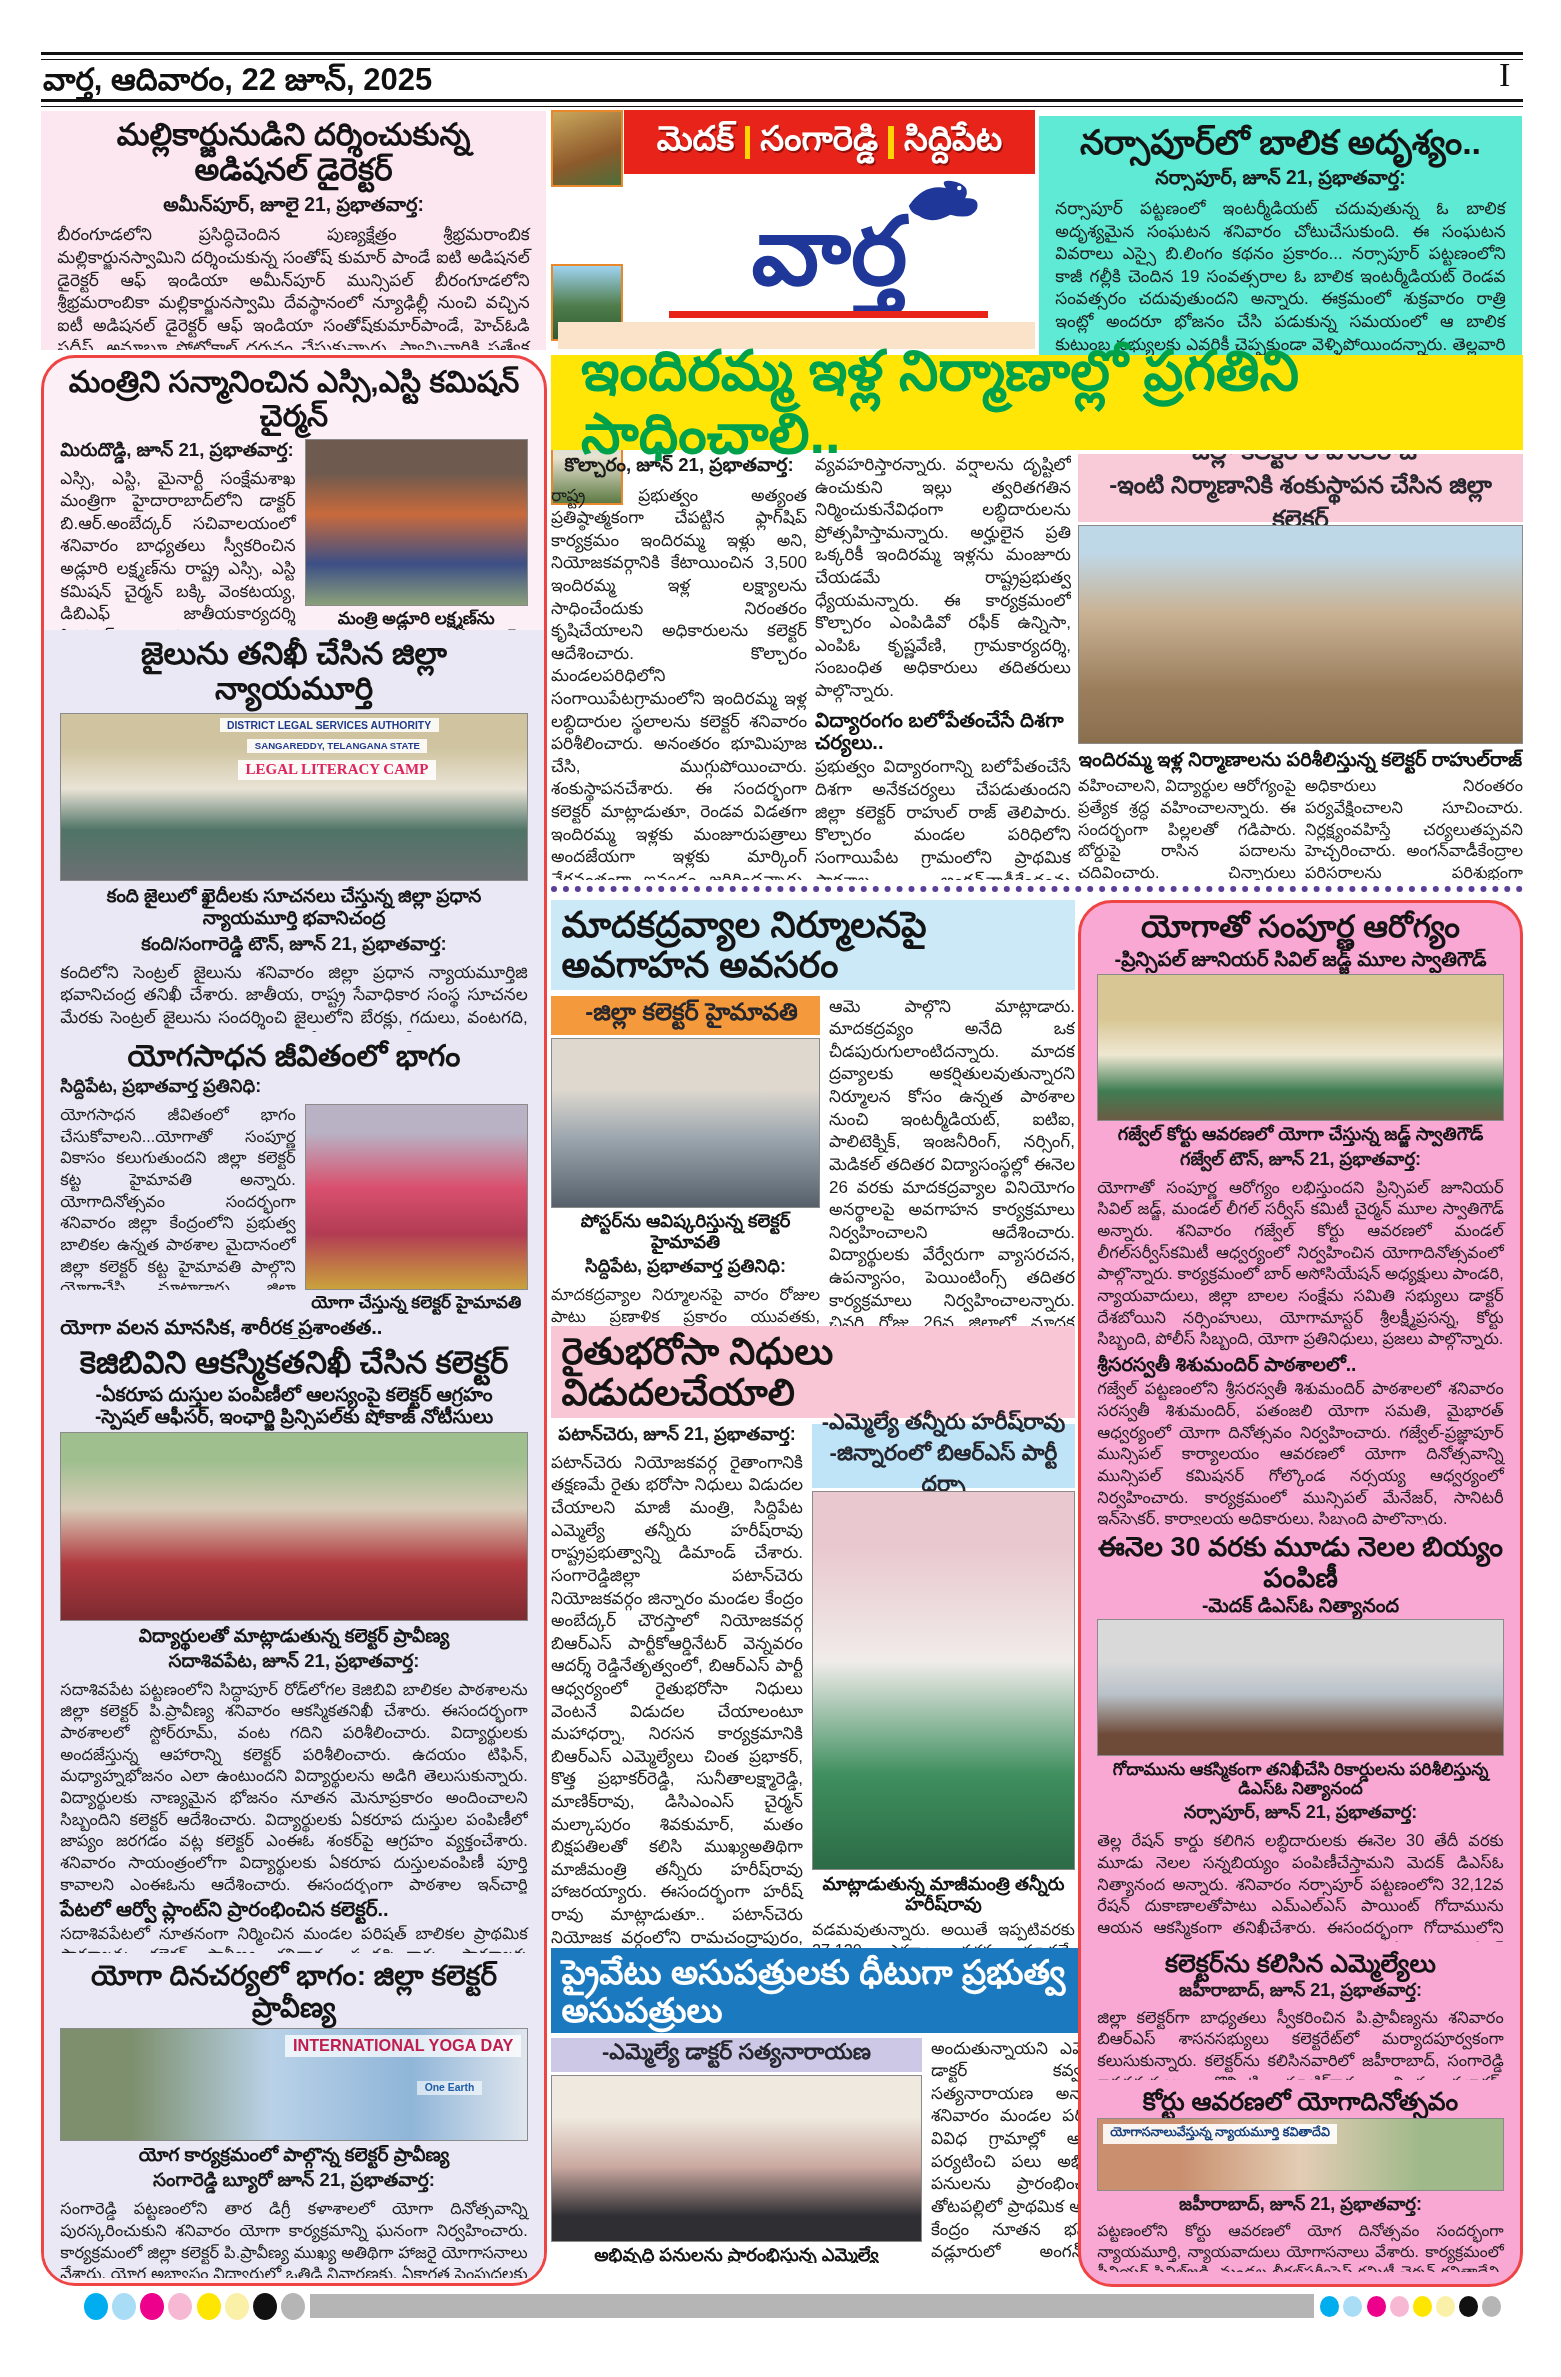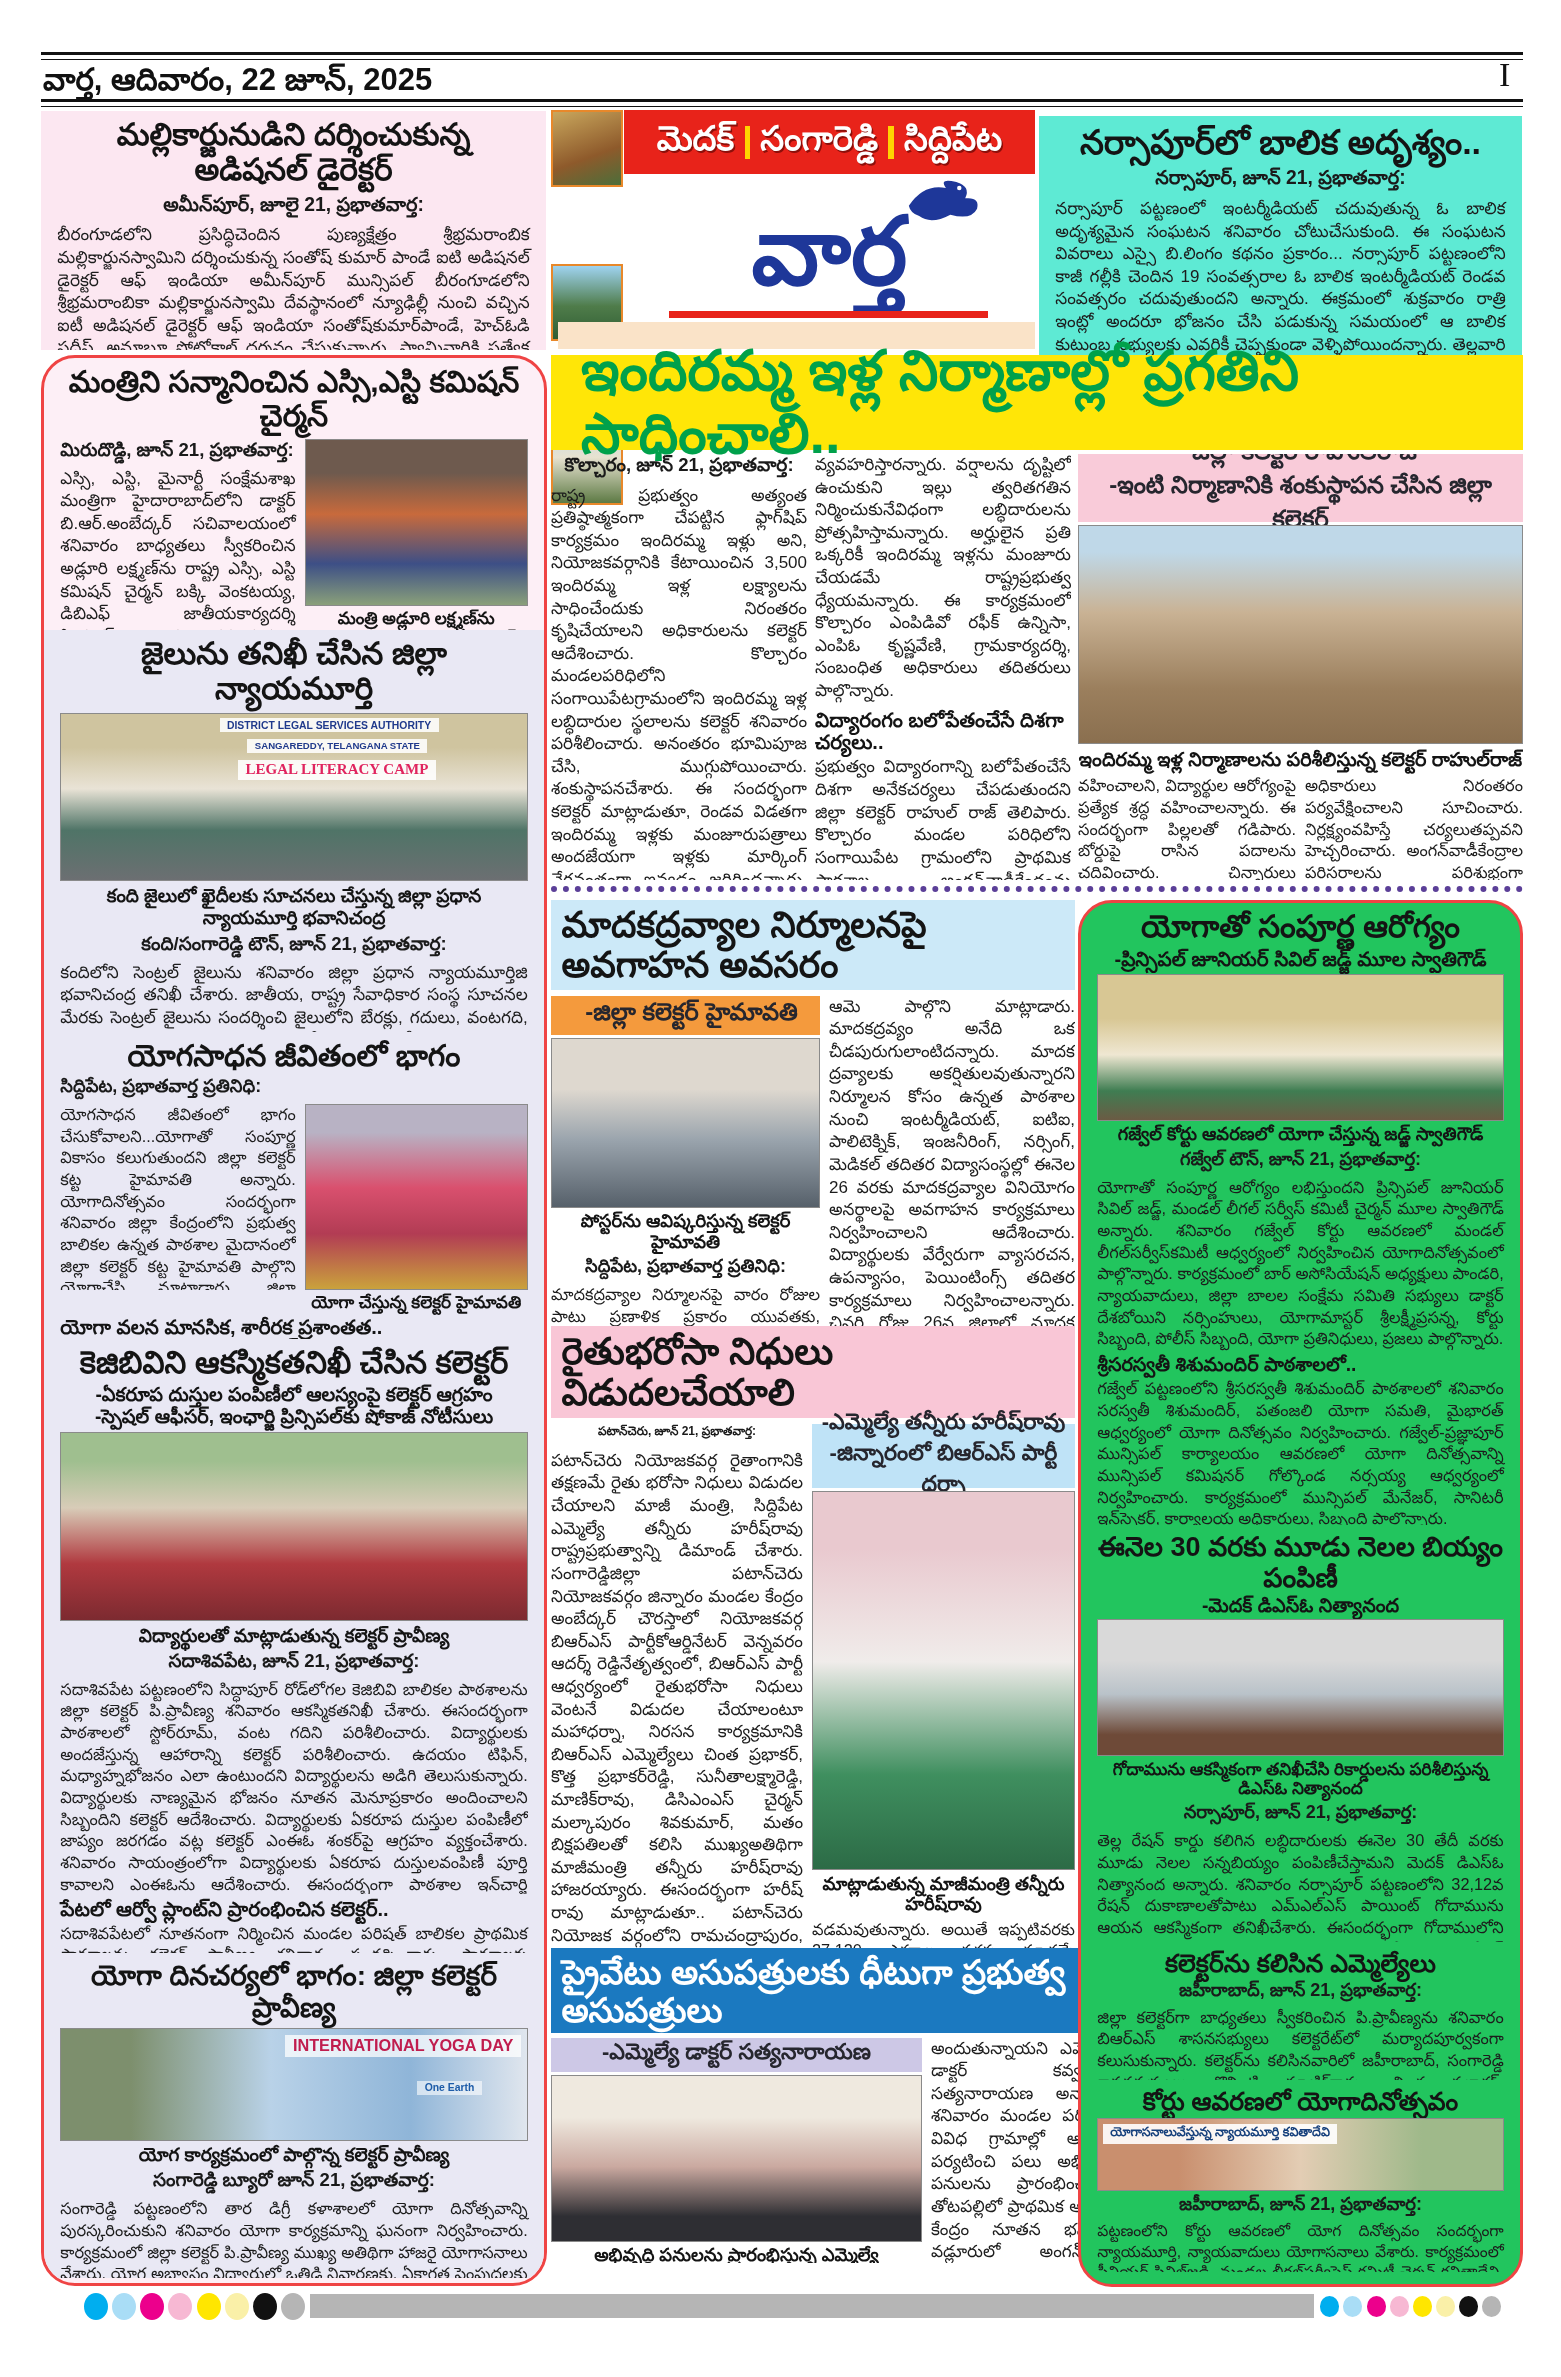--- a/index.html
+++ b/index.html
@@ -114,21 +114,21 @@
       <div class="body-txt" style="flex:1;font-size:17px;">ఆమె పాల్గొని మాట్లాడారు. మాదకద్రవ్యం అనేది ఒక చీడపురుగులాంటిదన్నారు. మాదక ద్రవ్యాలకు అకర్షితులవుతున్నారని నిర్మూలన కోసం ఉన్నత పాఠశాల నుంచి ఇంటర్మీడియట్, ఐటిఐ, పాలిటెక్నిక్, ఇంజనీరింగ్, నర్సింగ్, మెడికల్ తదితర విద్యాసంస్థల్లో ఈనెల 26 వరకు మాదకద్రవ్యాల వినియోగం అనర్థాలపై అవగాహన కార్యక్రమాలు నిర్వహించాలని ఆదేశించారు. విద్యార్థులకు వేర్వేరుగా వ్యాసరచన, ఉపన్యాసం, పెయింటింగ్స్ తదితర కార్యక్రమాలు నిర్వహించాలన్నారు. చివరి రోజు 26న జిల్లాలో మాదక ద్రవ్యాల నియంత్రణ ర్యాలీని నిర్వహించి కార్యక్రమాలు నిర్వహించి వక్తలచే పెద్ద యెత్తున అవగాహన కల్పించాలని జిల్లా సంక్షేమశాఖ లక్ష్మీకాంత్‌రెడ్డిని ఆదేశించారు. ఈ సందర్భంగా ద్రవ్యాల నియంత్రణ అవగాహన వాల్‌పోస్టర్లను అధికారులతో కలిసి ఆవిష్కరించారు. కార్యక్రమంలో ఎక్సైజ్‌అండ్ ప్రొహిబిషన్ సూపరింటెండెంట్ శ్రీనివాస్, జిల్లా ఇంటర్ విద్యాధికారి శ్రీనివాస్‌రెడ్డి తదితరులు పాల్గొన్నారు.</div>
     </div>
   </div>
 
   <div class="abs" style="left:551px;top:1326px;width:524px;height:622px;overflow:hidden;">
     <div style="background:#f9c6d6;padding:4.5px 10.4px;">
       <div class="headline" style="font-size:37px;">రైతుభరోసా నిధులు విడుదలచేయాలి</div>
     </div>
     <div class="flexrow" style="margin-top:6px;">
       <div style="width:252px;">
-        <div class="dateline" style="font-size:12px;margin-bottom:9px;">పటాన్‌చెరు, జూన్ 21, ప్రభాతవార్త:</div>
+        <div class="dateline" style="font-size:18px;margin-bottom:3px;">పటాన్‌చెరు, జూన్ 21, ప్రభాతవార్త:</div>
         <div class="body-txt" style="font-size:17px;">పటాన్‌చెరు నియోజకవర్గ రైతాంగానికి తక్షణమే రైతు భరోసా నిధులు విడుదల చేయాలని మాజీ మంత్రి, సిద్దిపేట ఎమ్మెల్యే తన్నీరు హరీష్‌రావు రాష్ట్రప్రభుత్వాన్ని డిమాండ్ చేశారు. సంగారెడ్డిజిల్లా పటాన్‌చెరు నియోజకవర్గం జిన్నారం మండల కేంద్రం అంబేద్కర్ చౌరస్తాలో నియోజకవర్గ బిఆర్‌ఎస్ పార్టీకోఆర్డినేటర్ వెన్నవరం ఆదర్శ్ రెడ్డినేతృత్వంలో, బిఆర్‌ఎస్ పార్టీ ఆధ్వర్యంలో రైతుభరోసా నిధులు వెంటనే విడుదల చేయాలంటూ మహాధర్నా, నిరసన కార్యక్రమానికి బిఆర్‌ఎస్ ఎమ్మెల్యేలు చింత ప్రభాకర్, కొత్త ప్రభాకర్‌రెడ్డి, సునీతాలక్ష్మారెడ్డి, మాణిక్‌రావు, డిసిఎంఎస్ చైర్మన్ మల్కాపురం శివకుమార్, మతం బిక్షపతిలతో కలిసి ముఖ్యఅతిథిగా మాజీమంత్రి తన్నీరు హరీష్‌రావు హాజరయ్యారు. ఈసందర్భంగా హరీష్ రావు మాట్లాడుతూ.. పటాన్‌చెరు నియోజక వర్గంలోని రామచంద్రాపురం, జిన్నారం, పటాన్‌చెరు, అమీన్‌పూర్ మండలాల్లో కలిపి సుమారు 42,302 ఎకరాల భూమికి రైతులు ఆధార</div>
       </div>
       <div style="flex:1;">
         <div class="creditbox" style="height:64px;background:#bfe3f7;font-size:22px;">
           <div>-ఎమ్మెల్యే తన్నీరు హరీష్‌రావు</div>
           <div>-జిన్నారంలో బిఆర్‌ఎస్ పార్టీ ధర్నా</div>
         </div>
         <div class="photo" style="height:377px;margin-top:3px;background:linear-gradient(180deg,#e9c9cf 15%,#f0ecea 45%,#3f8f5f 75%,#2c6b46);"></div>
         <div class="caption" style="font-size:18px;margin:3.7px 0;">మాట్లాడుతున్న మాజీమంత్రి తన్నీరు హరీష్‌రావు</div>
         <div class="body-txt" style="font-size:16.3px;">వడమవుతున్నారు. అయితే ఇప్పటివరకు 27,120 ఎకరాల వరకు మాత్రమే రైతుభరోసా నిధులు జమఅయ్యాయని అన్నారు. 2025 రైతుభరోసా నిధుల విడుదల కోసం నిరుపేద రైతులు ఎదురుచూస్తున్నారని, నిధులను వెంటనే విడుదల చేసి న్యాయం చేయాలని రాష్ట్ర ప్రభుత్వాన్ని డిమాండ్ చేశారు. ఈ నిరసనలో రైతులు, పార్టీ శ్రేణులు పెద్దఎత్తున పాల్గొన్నారు.</div>
@@ -215,21 +215,21 @@
           <div class="ov" style="right:6px;top:6px;font-size:16.3px;color:#c01d4e;background:rgba(255,255,255,.75);">INTERNATIONAL YOGA DAY</div>
           <div class="ov" style="right:45px;top:52px;font-size:10.4px;color:#1e5ca8;background:rgba(255,255,255,.6);">One Earth</div>
         </div>
         <div class="caption" style="font-size:18.6px;margin:3.7px 0;">యోగ కార్యక్రమంలో పాల్గొన్న కలెక్టర్ ప్రావీణ్య</div>
         <div class="dateline" style="font-size:18.6px;margin-bottom:3px;">సంగారెడ్డి బ్యూరో  జూన్ 21, ప్రభాతవార్త:</div>
         <div class="body-txt" style="font-size:16.3px;">సంగారెడ్డి పట్టణంలోని తార డిగ్రీ కళాశాలలో యోగా దినోత్సవాన్ని పురస్కరించుకుని శనివారం యోగా కార్యక్రమాన్ని ఘనంగా నిర్వహించారు. కార్యక్రమంలో జిల్లా కలెక్టర్ పి.ప్రావీణ్య ముఖ్య అతిథిగా హాజరై యోగాసనాలు వేశారు. యోగ అభ్యాసం విద్యార్థుల్లో ఒత్తిడి నివారణకు, ఏకాగ్రత పెంపుదలకు దోహదం చేస్తుంది. కార్యక్రమంలో జిల్లా వైద్య, ఆరోగ్యశాఖ అధికారి గాయత్రిదేవి, మహిళా శిశు సంక్షేమ అధికారి లలితకుమారి, యువజనసేవలశాఖ అధికారి ఖాసీంబేగ్, ఆయుష్ శాఖ అధికారులు, పలు ప్రభుత్వశాఖల జిల్లా అధికారులు, పోలీస్‌శాఖ అధికారులు, కళాశాల అధ్యాపకులు, ఎన్‌సిసి విద్యార్థులు, విద్యార్థినులు  సిబ్బంది, స్థానికులు పాల్గొన్నారు.</div>
       </div>
     </div>
   </div>
 
-  <div class="abs pinkbox" style="left:1078px;top:900px;width:445px;height:1387px;background:#22c55e;">
+  <div class="abs pinkbox" style="left:1078px;top:900px;width:445px;height:1387px;background:#f9a8d4;">
 
     <div class="sect" style="height:622px;">
       <div class="headline center" style="font-size:31px;">యోగాతో సంపూర్ణ ఆరోగ్యం</div>
       <div class="headline center" style="font-size:20px;margin:3px 0;">-ప్రిన్సిపల్ జూనియర్ సివిల్ జడ్జ్ మూల స్వాతిగౌడ్</div>
       <div class="photo" style="height:145px;background:linear-gradient(180deg,#d8c794 30%,#efe7d2 55%,#3f7d52 80%,#6b5b44);"></div>
       <div class="caption" style="font-size:18px;margin:3.7px 0;">గజ్వేల్ కోర్టు ఆవరణలో యోగా చేస్తున్న జడ్జ్ స్వాతిగౌడ్</div>
       <div class="dateline" style="font-size:18px;margin-bottom:3px;">గజ్వేల్ టౌన్, జూన్ 21, ప్రభాతవార్త:</div>
       <div class="body-txt" style="font-size:16.3px;">యోగాతో సంపూర్ణ ఆరోగ్యం లభిస్తుందని ప్రిన్సిపల్ జూనియర్ సివిల్ జడ్జ్, మండల్ లీగల్ సర్వీస్ కమిటీ చైర్మన్ మూల స్వాతిగౌడ్ అన్నారు. శనివారం గజ్వేల్ కోర్టు ఆవరణలో మండల్ లీగల్‌సర్వీస్‌కమిటీ ఆధ్వర్యంలో నిర్వహించిన యోగాదినోత్సవంలో పాల్గొన్నారు. కార్యక్రమంలో బార్ అసోసియేషన్ అధ్యక్షులు పాండరి, న్యాయవాదులు, జిల్లా బాలల సంక్షేమ సమితి సభ్యులు డాక్టర్ దేశబోయిని నర్సింహులు, యోగామాస్టర్ శ్రీలక్ష్మీప్రసన్న, కోర్టు సిబ్బంది, పోలీస్ సిబ్బంది, యోగా ప్రతినిధులు, ప్రజలు పాల్గొన్నారు.</div>
       <div class="headline" style="font-size:19.3px;margin:4.5px 0 2.2px;">శ్రీసరస్వతీ శిశుమందిర్ పాఠశాలలో..</div>
       <div class="body-txt" style="font-size:16.3px;">గజ్వేల్ పట్టణంలోని శ్రీసరస్వతీ శిశుమందిర్ పాఠశాలలో శనివారం సరస్వతీ శిశుమందిర్, పతంజలి యోగా సమతి, మైభారత్ ఆధ్వర్యంలో యోగా దినోత్సవం నిర్వహించారు. గజ్వేల్-ప్రజ్ఞాపూర్ మున్సిపల్ కార్యాలయం ఆవరణలో యోగా దినోత్సవాన్ని మున్సిపల్ కమిషనర్ గోల్కొండ నర్సయ్య ఆధ్వర్యంలో నిర్వహించారు. కార్యక్రమంలో మున్సిపల్ మేనేజర్, సానిటరీ ఇన్‌స్పెక్టర్, కార్యాలయ అధికారులు, సిబ్బంది పాల్గొన్నారు.</div>

